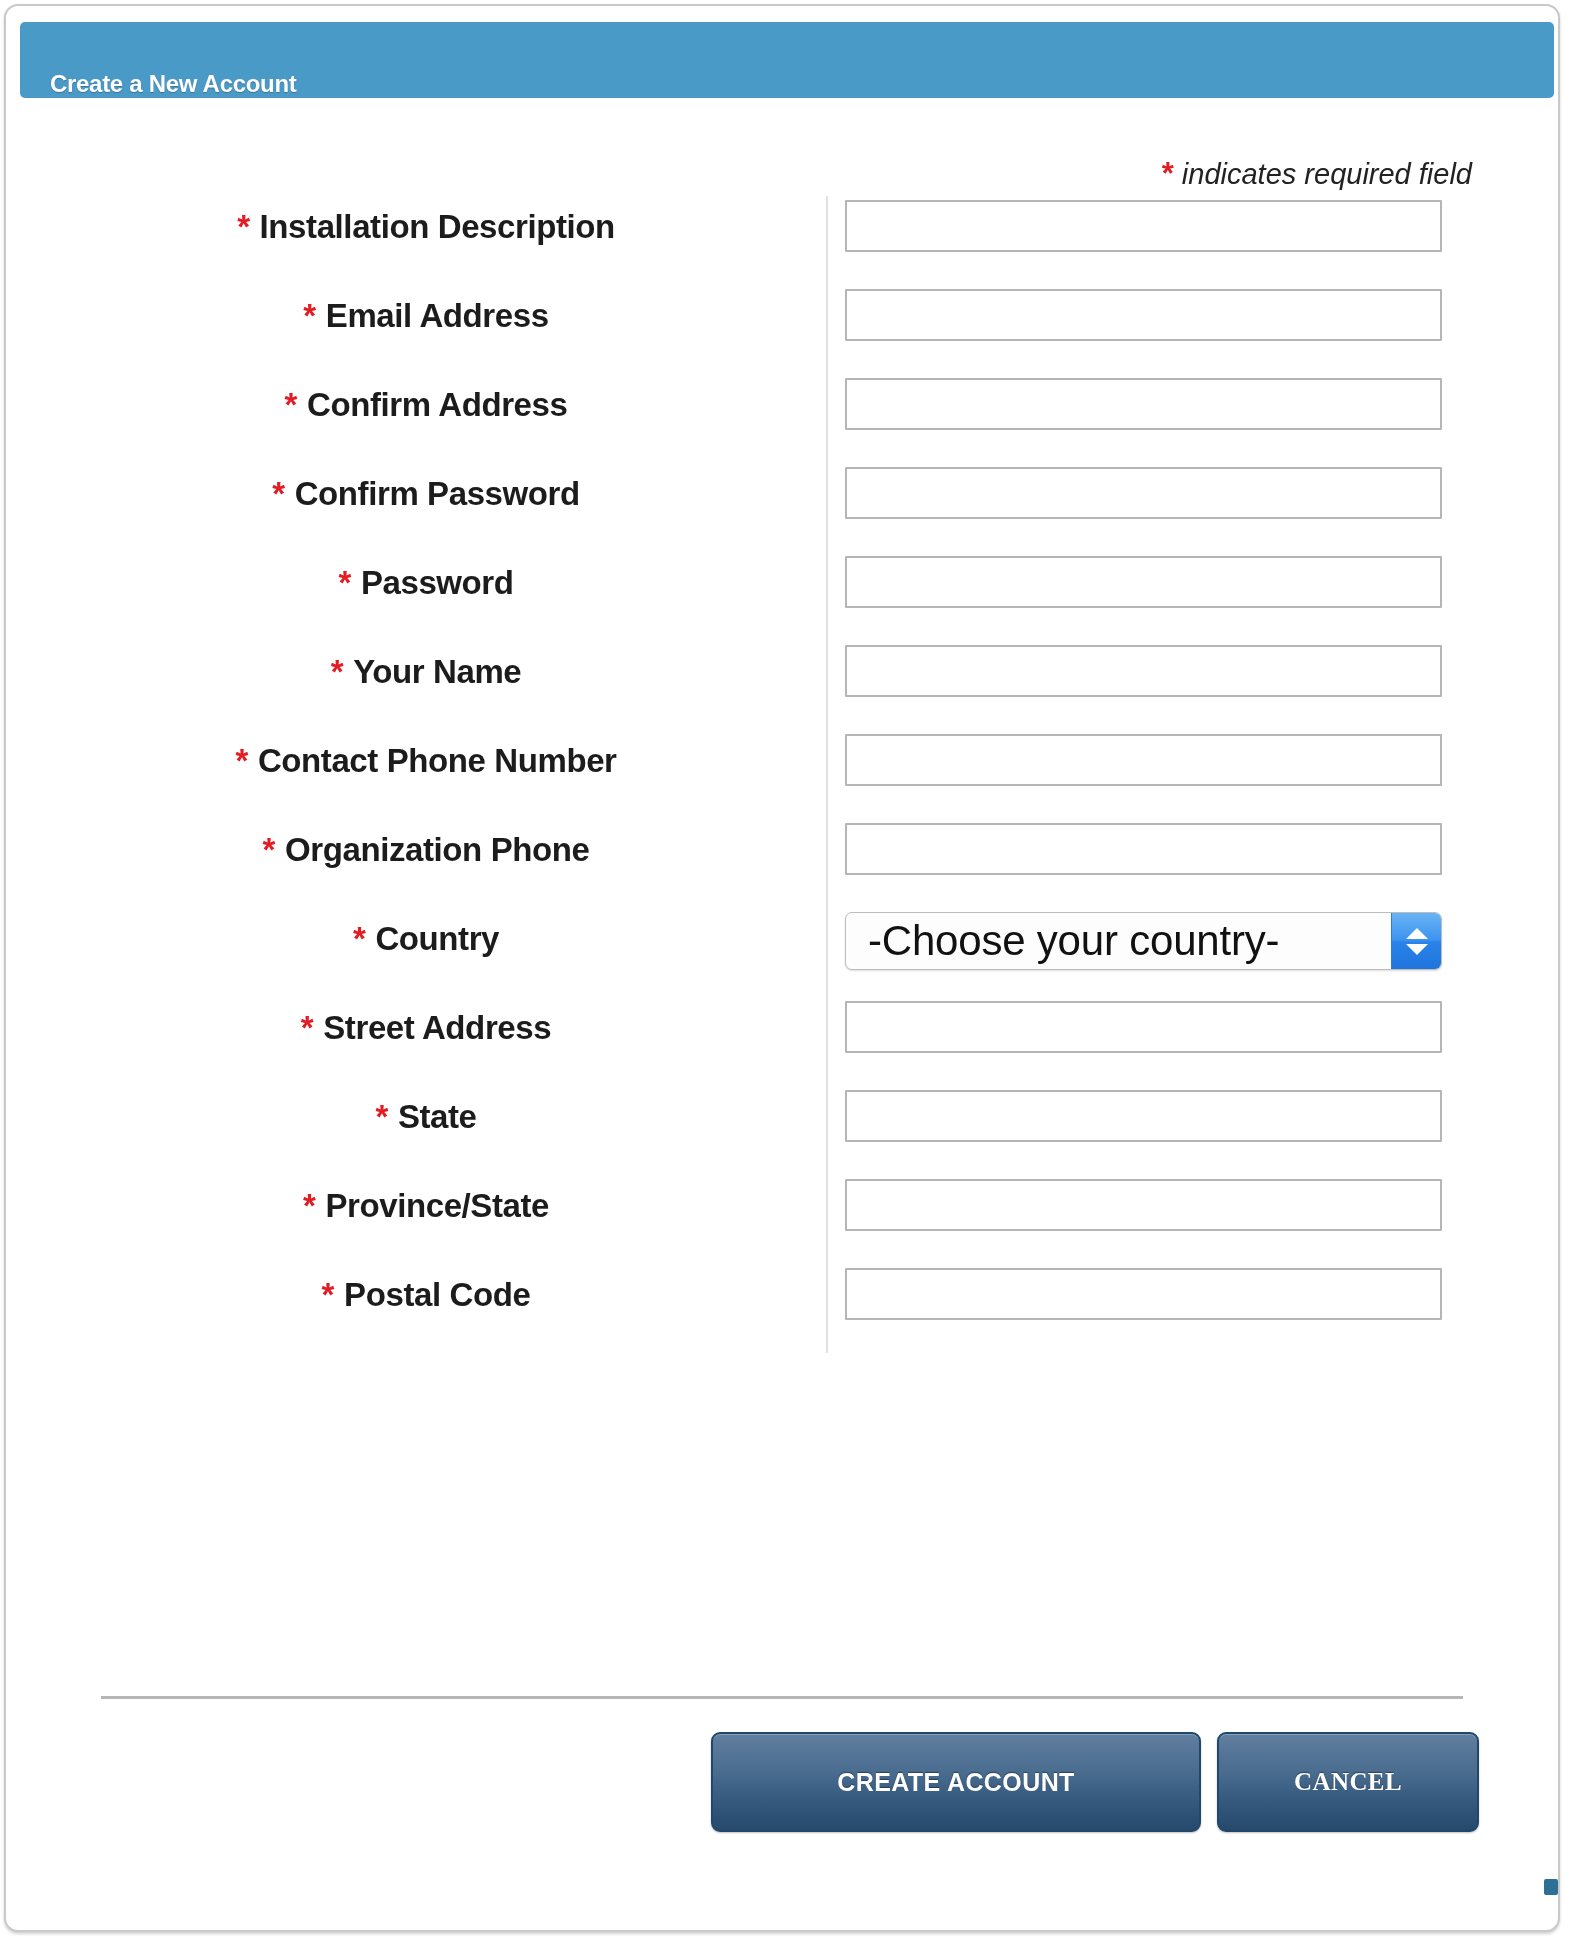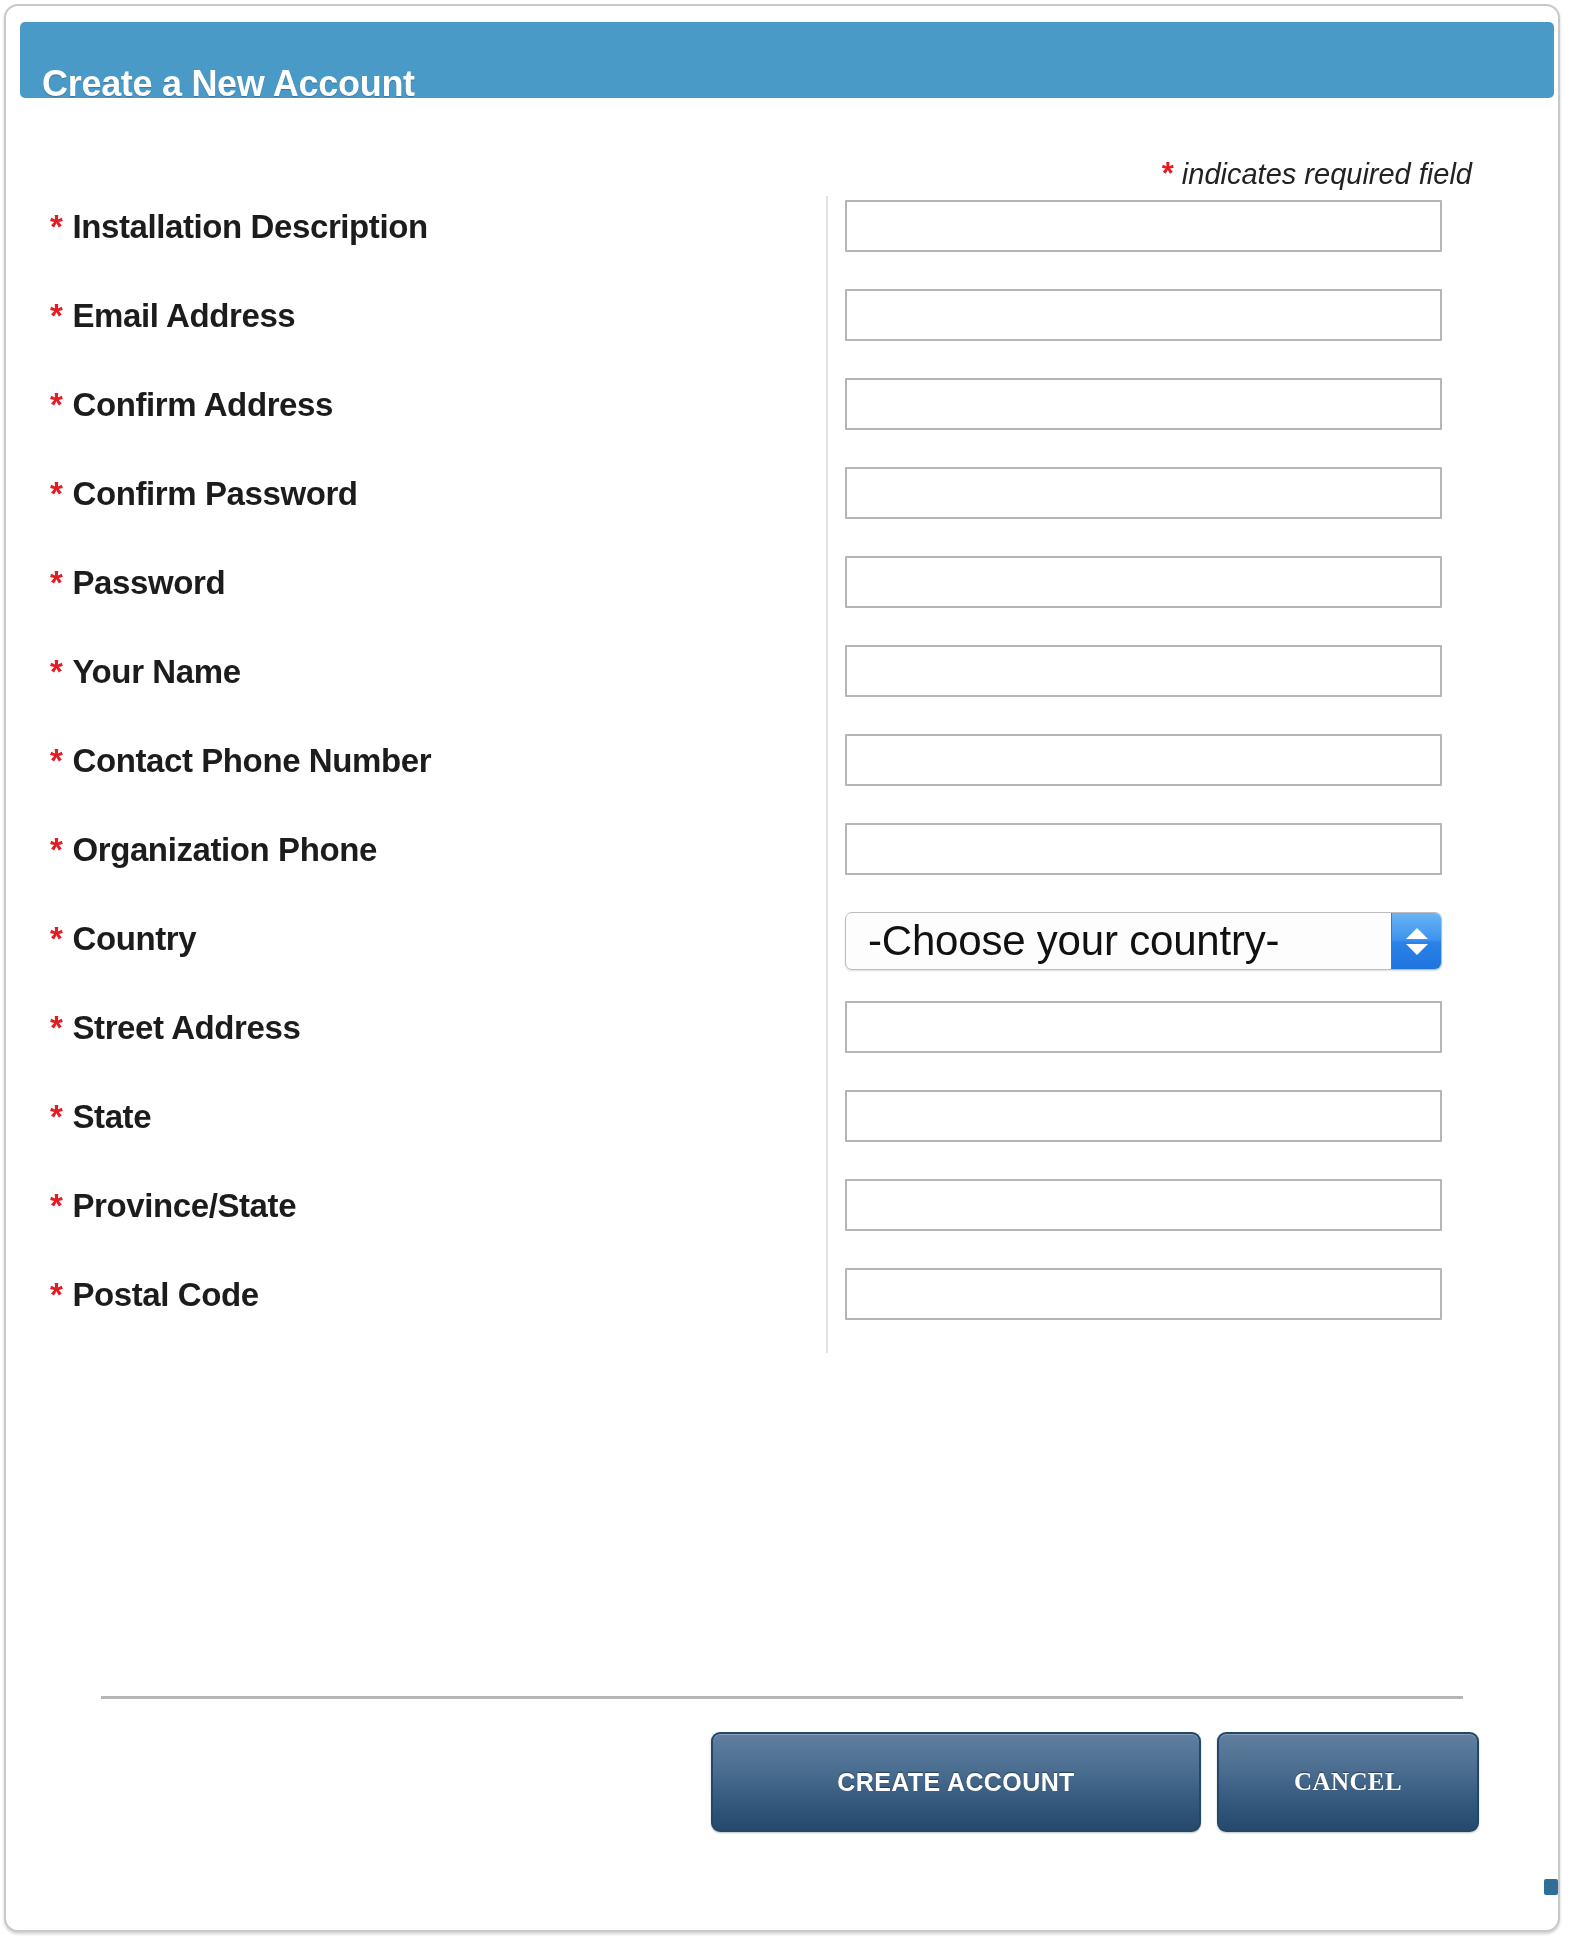--- a/index.html
+++ b/index.html
@@ -50,25 +50,25 @@
     width: 1534px;
     height: 76px;
     background: #4a9ac8;
     border-radius: 5px;
     box-sizing: border-box;
     display: flex;
     align-items: center;
   }
   .header-title {
     color: #ffffff;
-    font-size: 36px;
+    font-size: 24px;
     font-weight: bold;
     font-stretch: condensed;
     letter-spacing: -0.3px;
-    padding-left: 22px;
+    padding-left: 30px;
     text-shadow: 0 1px 1px rgba(0,0,0,0.25);
     white-space: nowrap;
     margin-top: 48px;
   }
 
   
   .required-note {
     position: absolute;
     right: 86px;
     top: 150px;
@@ -94,21 +94,21 @@
     width: 1556px;
   }
   .form-row {
     position: relative;
     height: 89px;
     display: flex;
     align-items: flex-start;
   }
   .label-cell {
     width: 822px;
-    text-align: left;
+    text-align: center;
     padding-right: 24px;
     box-sizing: border-box;
     padding-top: 12px;
     border-right: 2px solid #e2e2e2;
     height: 89px;
     padding-left: 44px;
   }
   .field-label {
     font-size: 33px;
     font-weight: bold;

